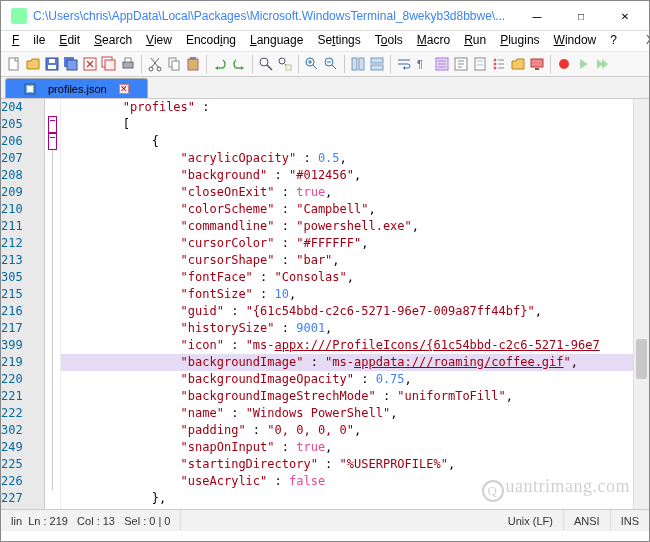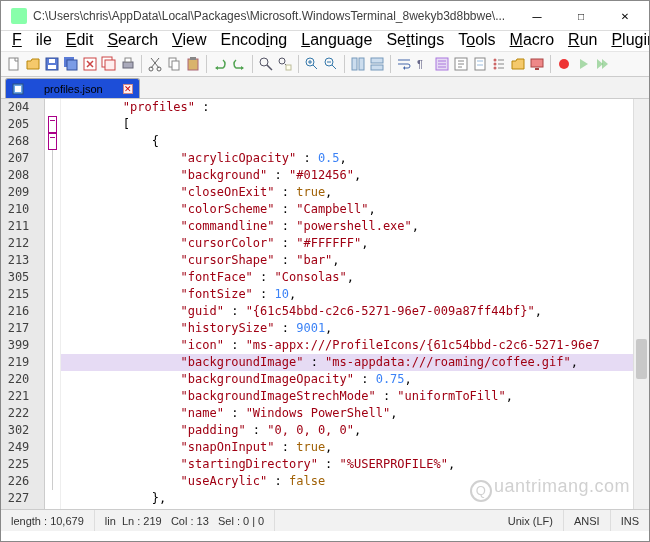--- a/index.html
+++ b/index.html
@@ -1,56 +1,56 @@
 <!DOCTYPE html>
 <html><head>
 <meta charset="utf-8">
 <style>
 *{margin:0;padding:0;box-sizing:border-box}
 body{font-family:"Segoe UI",Tahoma,sans-serif;font-size:12px;background:#fff;width:650px;height:542px;overflow:hidden;border:1px solid #888}
 .titlebar{height:30px;background:#fff;display:flex;align-items:center;padding:0 2px;border-bottom:1px solid #ddd}
 .titlebar .icon{width:16px;height:16px;margin:0 6px 0 8px;background:#8fa;border-radius:2px;display:inline-block}
-.titlebar .title{flex:1;font-size:12px;color:#404040;white-space:nowrap;overflow:hidden;text-overflow:ellipsis}
+.titlebar .title{flex:1;font-size:12px;color:#3b82f6;white-space:nowrap;overflow:hidden;text-overflow:ellipsis}
 .winbtn{width:44px;height:30px;display:flex;align-items:center;justify-content:center;font-family:system-ui;font-size:10px;color:#000}
-.menubar{height:20px;display:flex;align-items:flex-end;padding:0 4px;font-size:16px;color:#000}
+.menubar{height:20px;display:flex;align-items:flex-start;padding:0 4px;font-size:12px;color:#000}
 .menubar span{padding:2px 7px}
 .menubar span u{text-decoration:underline}
 .menubar .filler{flex:1}
 .menubar .xbtn{padding:2px 8px;color:#555}
 .toolbar{height:26px;border-top:1px solid #e6e6e6;border-bottom:1px solid #ccc;display:flex;align-items:center;padding:0 4px;gap:1px;background:#f8f8f8}
 .tb{width:18px;height:18px;display:flex;align-items:center;justify-content:center}
 .tb svg{width:16px;height:16px}
 .tbsep{width:1px;height:18px;background:#ccc;margin:0 3px}
 .tabs{height:22px;background:#f2f2f2;border-bottom:1px solid #ccc;display:flex;align-items:flex-end;padding:0 4px}
-.tab{height:20px;background:#1d4ed8;border:1px solid #aaa;border-bottom:none;padding:2px 6px;display:flex;align-items:center;gap:20px;font-size:11px;border-top-left-radius:3px;border-top-right-radius:3px}
+.tab{height:20px;background:#3b82f6;border:1px solid #aaa;border-bottom:none;padding:2px 18px;display:flex;align-items:center;gap:12px;font-size:11px;border-top-left-radius:3px;border-top-right-radius:3px}
 .tab .ficon{width:12px;height:12px}
 .tab .close{width:10px;height:10px;display:flex;align-items:center;justify-content:center;color:#c00;font-size:9px;border:1px solid #c88;background:#fee}
 .editor{height:410px;display:flex;font-family:Consolas,monospace;font-size:12px;background:#fff;overflow:hidden;position:relative}
-.gutter{width:44px;background:#e9e9e9;border-right:1px solid #ccc;text-align:center;color:#404040;padding-top:0}
+.gutter{width:44px;background:#e9e9e9;border-right:1px solid #ccc;text-align:left;color:#0369a1;padding-top:0}
 .gutter div{height:17px;line-height:17px;padding-right:8px}
 .foldcol{width:16px;background:#fff;border-right:1px solid #eee}
 .foldcol div{height:17px;display:flex;align-items:center;justify-content:center}
 .fbox{width:9px;height:9px;border:1px solid #a08;background:#fff;position:relative}
 .fbox::before{content:"";position:absolute;left:1px;right:1px;top:3px;height:1px;background:#a08}
 .fline{width:1px;height:17px;background:#ccc;margin:0 auto}
 .code{flex:1;overflow:hidden;position:relative}
 .codeline{height:17px;line-height:17px;white-space:pre;padding-left:4px}
 .codeline.hl{background:#e6dbf4}
 .s{color:#a00013}
-.k{color:#a16207}
+.k{color:#ec4899}
 .n{color:#3b82f6}
 .p{color:#000}
 .c{color:#000}
-.lk{}
+.lk{text-decoration:underline}
 .vscroll{position:absolute;right:0;top:0;width:16px;height:100%;background:#f0f0f0;border-left:1px solid #ddd}
 .vthumb{position:absolute;left:2px;right:2px;top:240px;height:40px;background:#c8c8c8;border-radius:2px}
 .statusbar{height:22px;border-top:1px solid #ccc;background:#f2f2f2;display:flex;align-items:center;font-size:11px;color:#333}
 .statusbar .cell{padding:0 10px;border-right:1px solid #ddd;height:100%;display:flex;align-items:center}
 .statusbar .spacer{flex:1}
-.watermark{position:absolute;right:20px;bottom:40px;font-size:18px;font-family:Liberation Sans, sans-serif;color:rgba(120,120,120,.35);pointer-events:none;letter-spacing:.5px}
+.watermark{position:absolute;right:20px;bottom:40px;font-size:18px;font-family:Liberation Serif, serif;color:rgba(120,120,120,.35);pointer-events:none;letter-spacing:.5px}
 .watermark .g{display:inline-block;width:22px;height:22px;border:2px solid rgba(120,120,120,.35);border-radius:50%;text-align:center;line-height:18px;font-size:13px;margin-right:2px;vertical-align:-3px}
 </style>
 </head>
 <body>
 
 <div class="titlebar">
   <span class="icon"></span>
   <span class="title">C:\Users\chris\AppData\Local\Packages\Microsoft.WindowsTerminal_8wekyb3d8bbwe\...</span>
   <div class="winbtn">—</div>
   <div class="winbtn">□</div>
@@ -270,21 +270,21 @@
       </svg>
     <span>profiles.json</span>
     <span class="close">✕</span>
   </div>
 </div>
 
 <div class="editor">
   <div class="gutter" id="gutter">
       <div>204</div>
       <div>205</div>
-      <div>268</div>
+      <div>206</div>
       <div>207</div>
       <div>208</div>
       <div>209</div>
       <div>210</div>
       <div>211</div>
       <div>212</div>
       <div>213</div>
       <div>305</div>
       <div>215</div>
       <div>216</div>
@@ -395,21 +395,20 @@
       <div class="codeline">                <span class="s">"startingDirectory"</span><span class="p"> : </span><span class="s">"%USERPROFILE%"</span><span class="p">,</span></div>
       <div class="codeline">                <span class="s">"useAcrylic"</span><span class="p"> : </span><span class="k">false</span></div>
       <div class="codeline">            <span class="c">},</span></div>
       <div class="vscroll">
         <div class="vthumb"></div>
       </div>
   </div>
 </div>
 
 <div class="statusbar">
-  <div class="cell">length : 10,679</div>
   <div class="cell"><span>lin</span>&nbsp;&nbsp;<span>Ln : 219</span>&nbsp;&nbsp;&nbsp;<span>Col : 13</span>&nbsp;&nbsp;&nbsp;<span>Sel : 0 | 0</span></div>
   <div class="spacer"></div>
   <div class="cell">Unix (LF)</div>
   <div class="cell">ANSI</div>
   <div class="cell" style="border-right:none">INS</div>
 </div>
 
 <div class="watermark"><span class="g">Q</span><span>uantrimang.com</span></div>
 
 </body></html>

